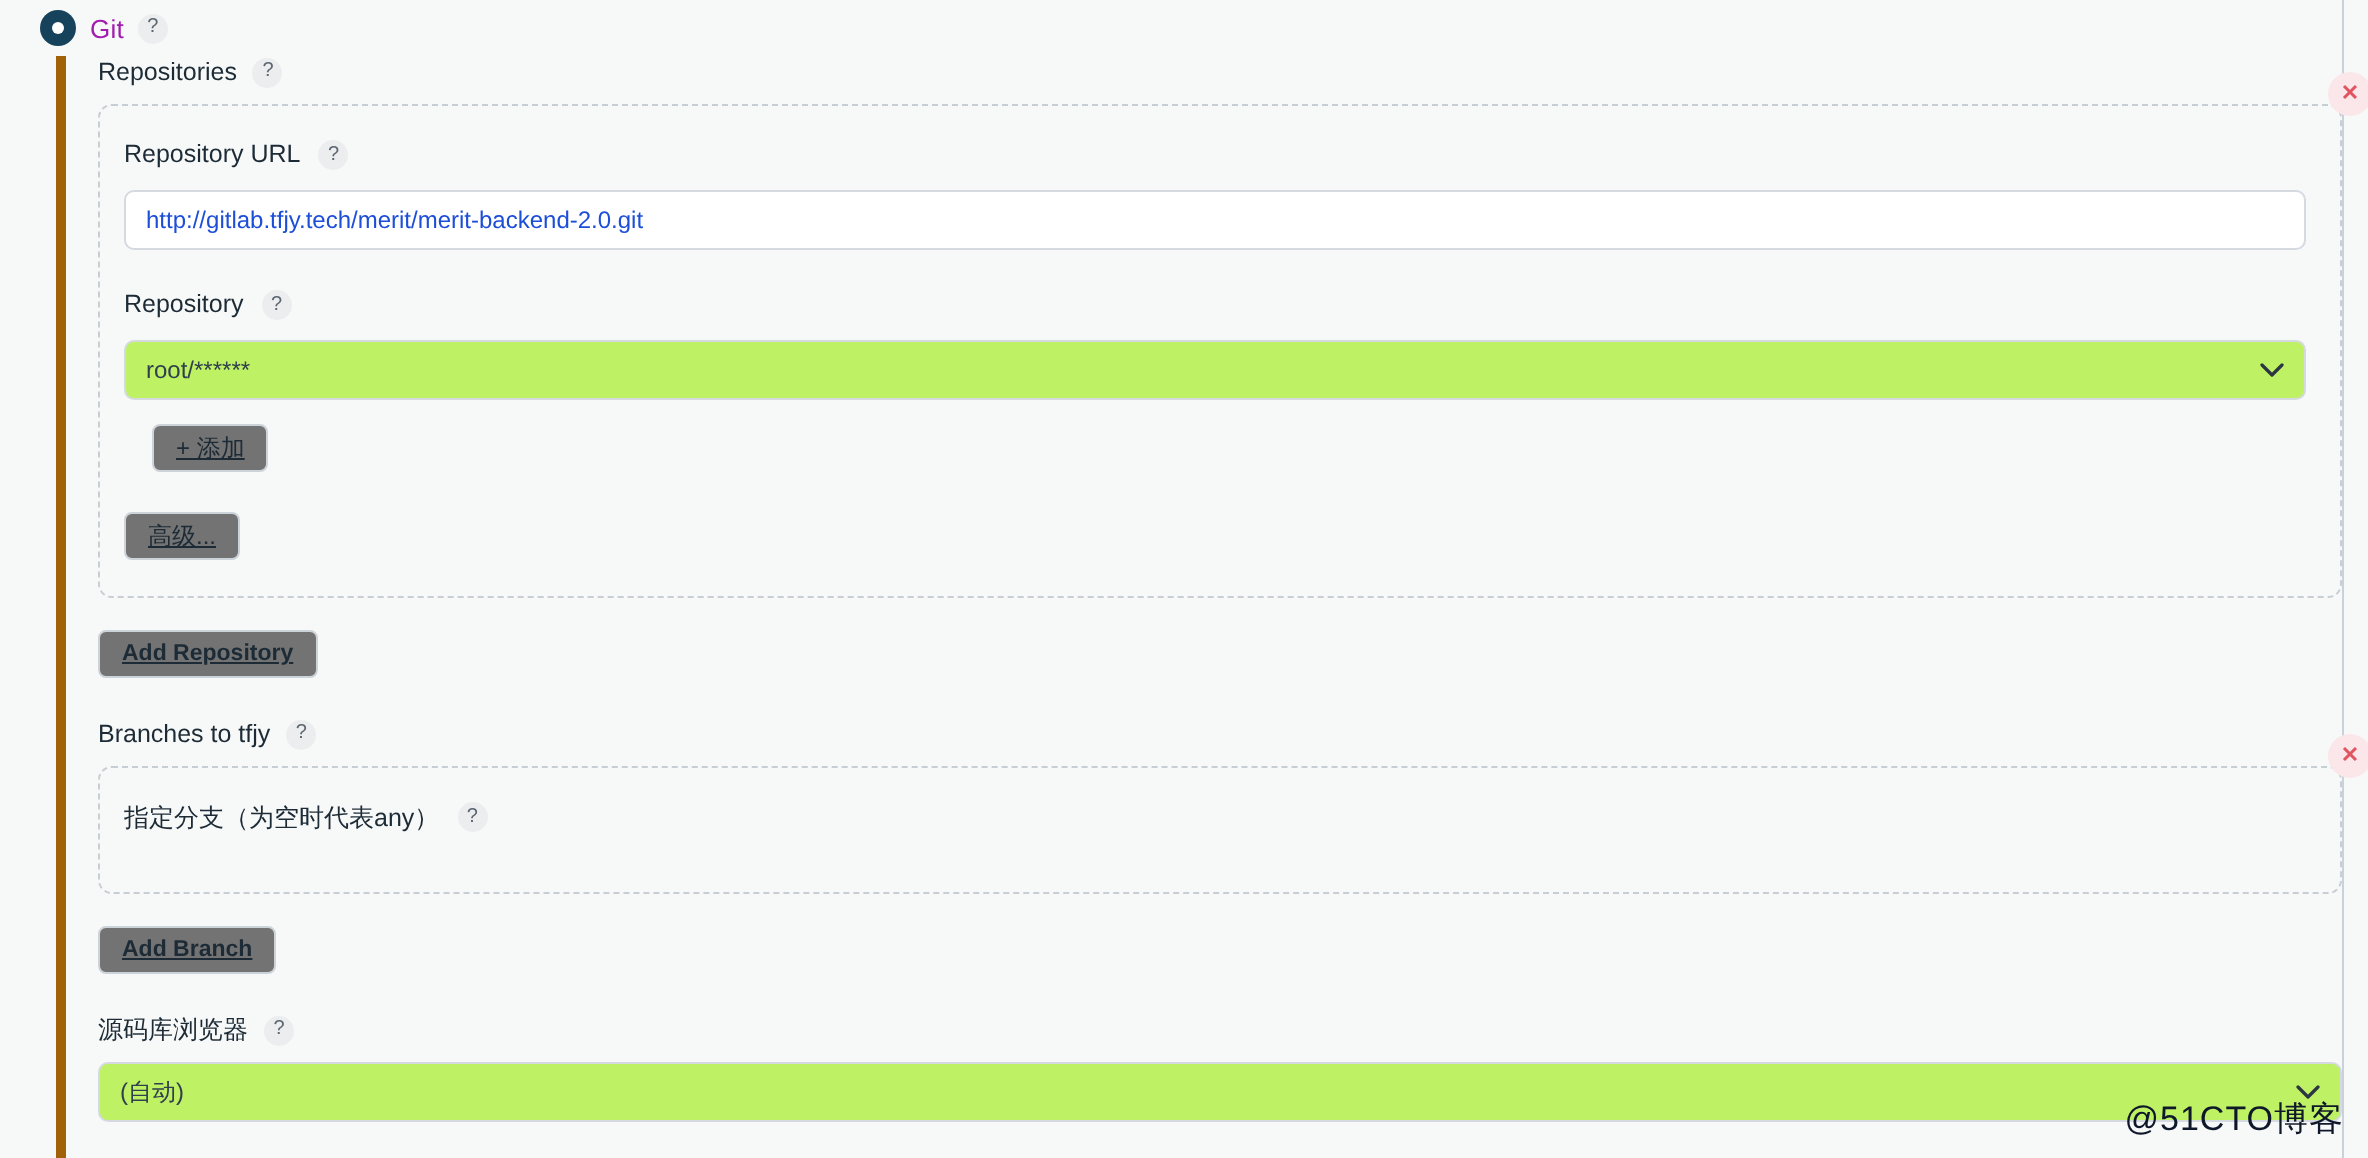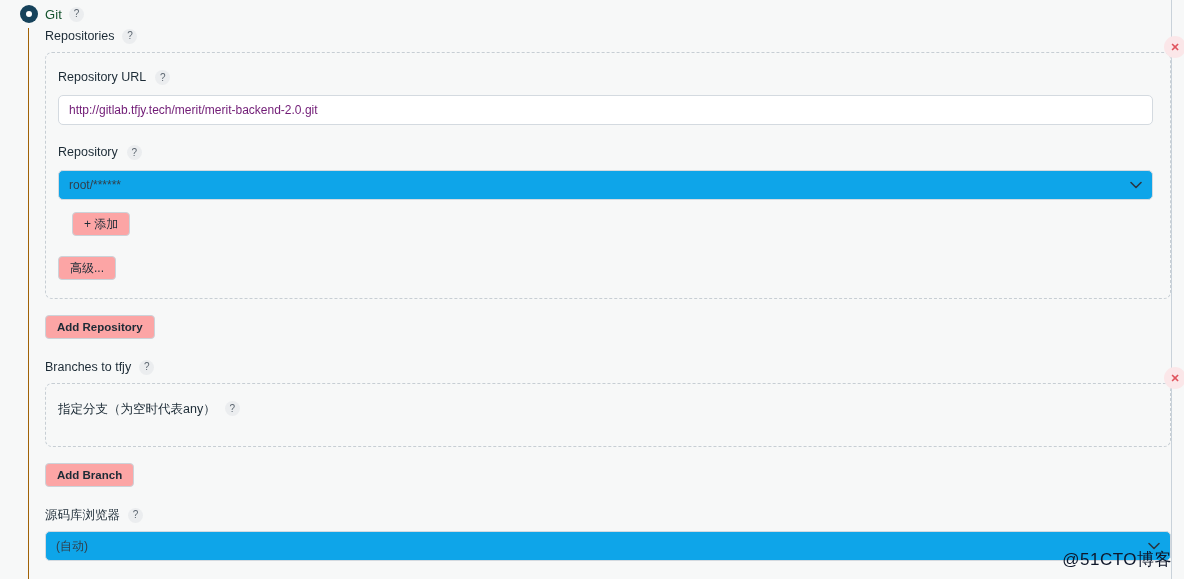--- a/index.html
+++ b/index.html
@@ -61,21 +61,21 @@
     left: 50%;
     top: 50%;
     transform: translate(-50%, -50%);
     width: 6px;
     height: 6px;
     border-radius: 50%;
     background: #ffffff;
   }
   .radio-label {
     font-size: 13px;
-    color: #14532d;
+    color: #a21caf;
     letter-spacing: .1px;
   }
 
   
   .help {
     display: inline-flex;
     align-items: center;
     justify-content: center;
     width: 15px;
     height: 15px;
@@ -90,21 +90,21 @@
     user-select: none;
   }
 
   
   .column {
     position: absolute;
     left: 28px;
     top: 28px;
     width: 1143px;
     height: 551px;
-    border-left: 1px solid #a16207;
+    border-left: 5px solid #a16207;
     padding-left: 16px;
   }
 
   .section-label {
     display: flex;
     align-items: center;
     gap: 8px;
     font-size: 12.5px;
     color: #1c2b36;
     margin: 0 0 8px 0;
@@ -131,37 +131,37 @@
 
   .txt-input {
     display: block;
     width: 100%;
     height: 30px;
     border: 1px solid #d4dae0;
     border-radius: 5px;
     background: #ffffff;
     font-family: "Liberation Sans", "DejaVu Sans", sans-serif;
     font-size: 12px;
-    color: #701a75;
+    color: #1d4ed8;
     padding: 0 10px;
     outline: none;
   }
 
   .select-wrap {
     position: relative;
     width: 100%;
   }
   .select-box {
     display: flex;
     align-items: center;
     width: 100%;
     height: 30px;
     border: 1px solid #d4dae0;
     border-radius: 5px;
-    background: #0ea5e9;
+    background: #bef264;
     font-size: 12px;
     color: #31404d;
     padding: 0 30px 0 10px;
     cursor: pointer;
   }
   .chevron {
     position: absolute;
     right: 11px;
     top: 50%;
     transform: translateY(-50%);
@@ -171,27 +171,28 @@
 
   
   .btn {
     display: inline-flex;
     align-items: center;
     justify-content: center;
     height: 24px;
     padding: 0 11px;
     border: 1px solid #ccd3d9;
     border-radius: 4px;
-    background: #fca5a5;
+    background: #737373;
     font-family: "Liberation Sans", "DejaVu Sans", sans-serif;
     font-size: 11.5px;
     font-weight: bold;
     color: #1c2b36;
     cursor: pointer;
     white-space: nowrap;
+    text-decoration: underline;
   }
   .btn.cn { font-weight: normal; font-size: 12px; }
 
   
   .del-btn {
     position: absolute;
     right: -16px;
     top: -17px;
     width: 22px;
     height: 22px;

